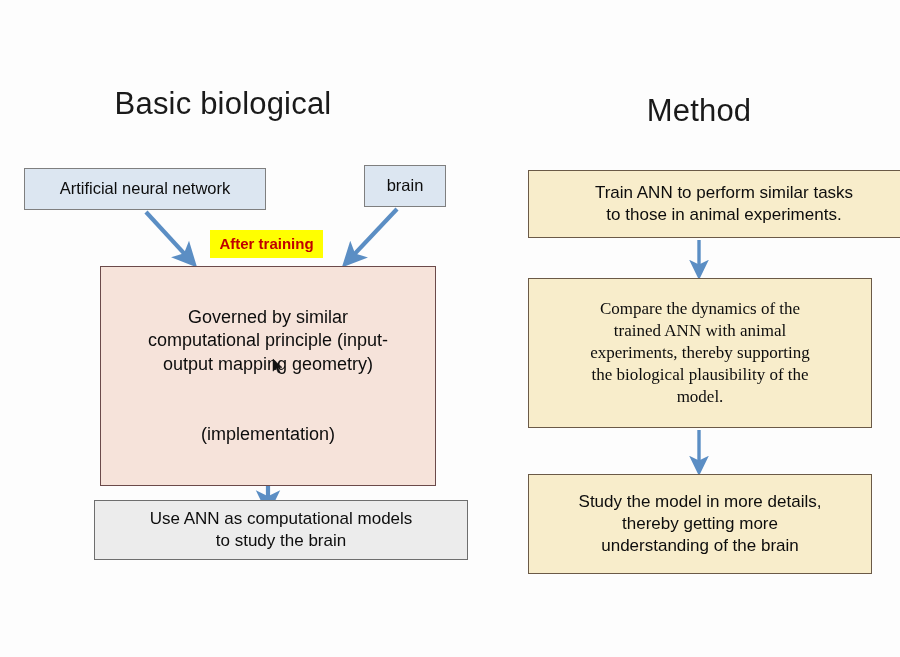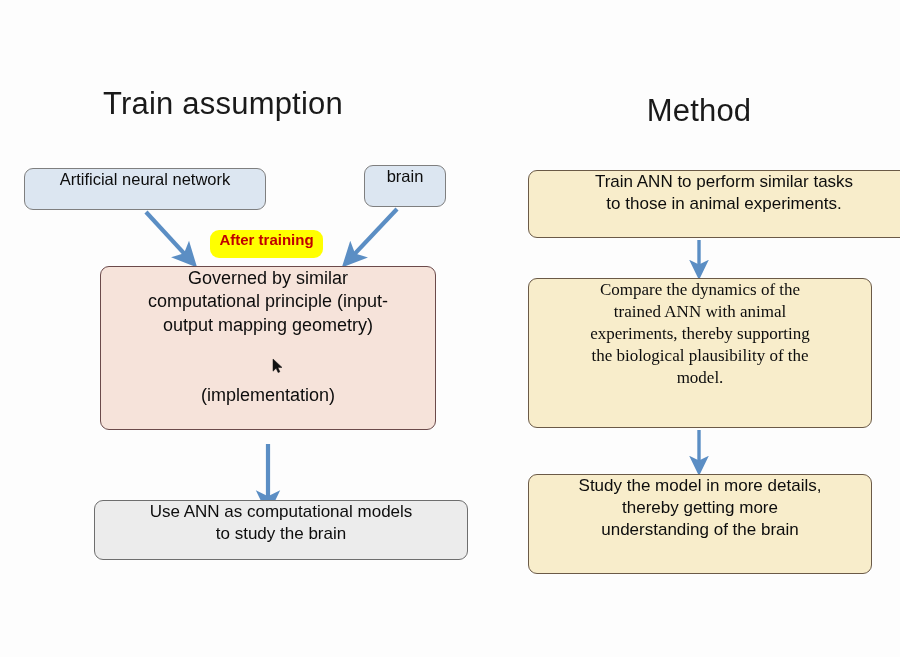--- a/index.html
+++ b/index.html
@@ -31,25 +31,25 @@
     text-align: center;
   }
   #title-left  { left: 94px;  top: 86px;  width: 258px; }
   #title-right { left: 568px; top: 93px;  width: 262px; }
 
   
   .node {
     position: absolute;
     box-sizing: border-box;
     display: flex;
+    align-items: center;
     justify-content: center;
     text-align: center;
     color: #0d0d0d;
     line-height: 1.30;
-    border-radius: 9px;
   }
   .node .txt { display: block; width: 100%; padding: 0 8px; }
 
   .node-blue {
     background: #dce6f1;
     border: 1px solid #7f7f7f;
     font-size: 16.5px;
   }
   .node-pink {
     background: #f6e3da;
@@ -71,21 +71,21 @@
     border: none;
     font-size: 15px;
     font-weight: 600;
     color: #c00000;
   }
 
   
   #box-ann     { left: 24px;  top: 168px; width: 242px; height: 42px; }
   #box-brain   { left: 364px; top: 165px; width: 82px;  height: 42px; }
   #box-after   { left: 210px; top: 230px; width: 113px; height: 28px; }
-  #box-governed{ left: 100px; top: 266px; width: 336px; height: 164px; }
+  #box-governed{ left: 100px; top: 266px; width: 336px; height: 220px; }
   #box-use     { left: 94px;  top: 500px; width: 374px; height: 60px; }
 
   
   #box-train   { left: 528px; top: 170px; width: 392px; height: 68px; }
   #box-compare { left: 528px; top: 278px; width: 344px; height: 150px; font-family: Liberation Serif, serif; }
   #box-study   { left: 528px; top: 474px; width: 344px; height: 100px; }
 
   
   .arrows {
     position: absolute;
@@ -100,21 +100,21 @@
     top: 358px;
     width: 12px;
     height: 18px;
   }
 </style>
 </head>
 <body>
 
 <div class="slide">
 
-  <div class="col-title" id="title-left">Train assumption</div>
+  <div class="col-title" id="title-left">Basic biological</div>
 
   <div class="col-title" id="title-right">Method</div>
 
   <svg class="arrows" width="900" height="657" viewBox="0 0 900 657">
     <defs>
       <marker id="ah" markerWidth="7" markerHeight="7" refX="4.2" refY="3.5" orient="auto" markerUnits="strokeWidth">
         <path d="M0,0.6 L6,3.5 L0,6.4 L1.4,3.5 Z" fill="#5b8ec4"></path>
       </marker>
     </defs>
 

